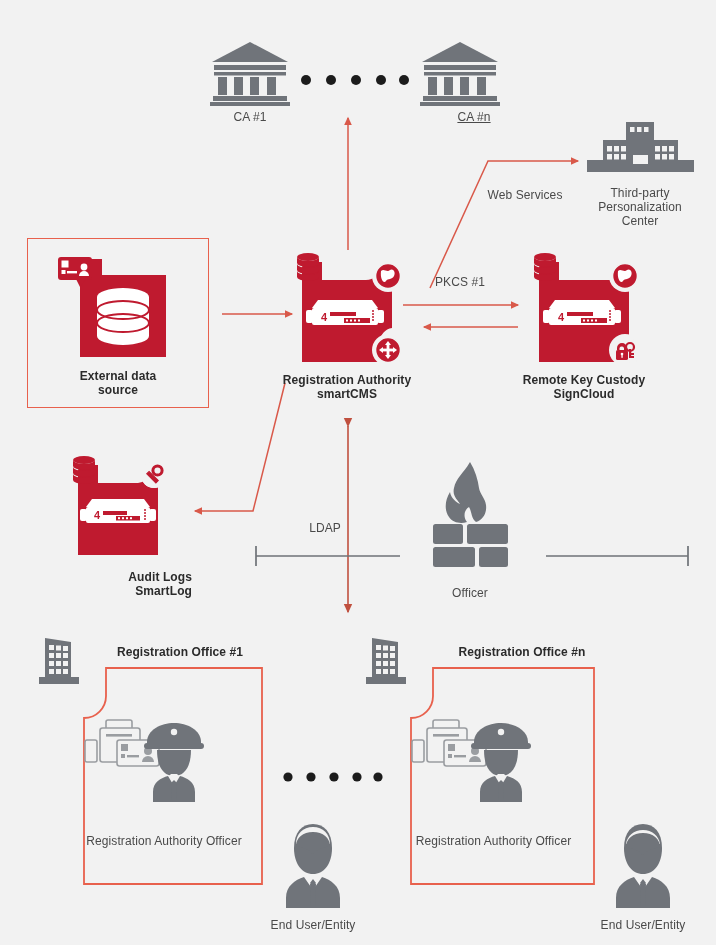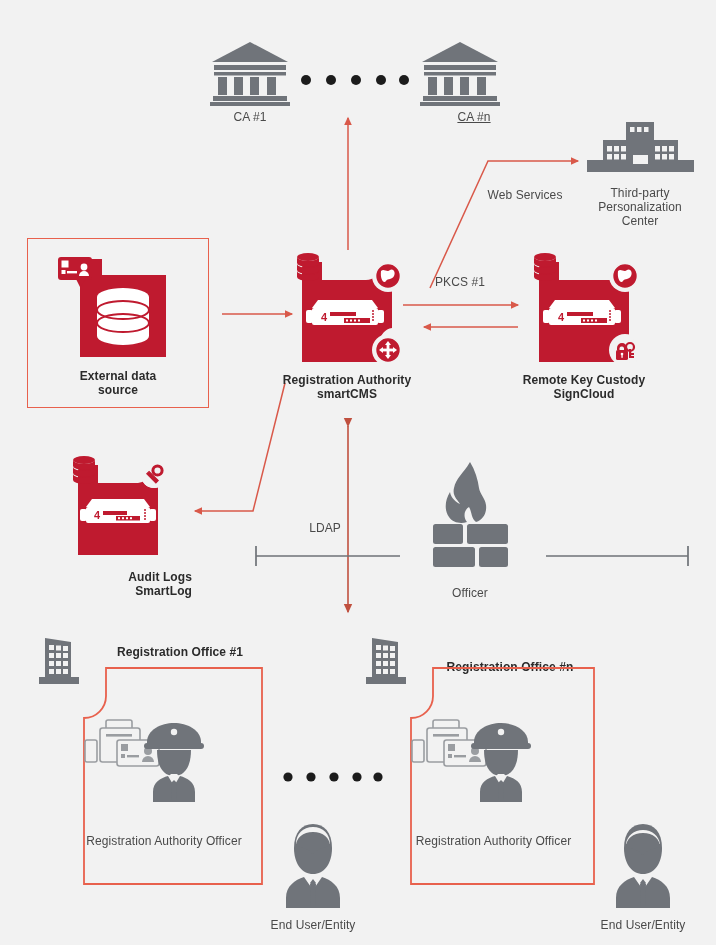--- a/index.html
+++ b/index.html
@@ -441,21 +441,21 @@
       <path d="M14,22 C20,22 26,24 31,30 C36,24 42,22 48,22 C48,12 41,5 31,5 C21,5 14,12 14,22 Z" fill="#f2f2f2"></path>
       <path d="M14,24 C20,25 26,27 31,32 C36,27 42,25 48,24 C48,16 41,10 31,10 C21,10 14,16 14,24 Z" fill="#70747a"></path>
       <path d="M4,86 L4,76 C4,64 13,58 22,55 L31,68 L40,55 C49,58 58,64 58,76 L58,86 Z" fill="#70747a"></path>
       <path d="M23,55 L31,64 L39,55 L36,52 L26,52 Z" fill="#f2f2f2"></path>
       <path d="M28,62 L34,62 L33,84 L29,84 Z" fill="#70747a"></path>
       <path d="M28,61 L31,57 L34,61 L31,65 Z" fill="#70747a"></path>
     </svg>
   </div>
   <div class="lbl" style="left:253px;top:918px;width:120px;">End User/Entity</div>
 
-  <div class="lbl lbl-bold" style="left:420px;top:645px;width:180px;margin-top:15px;">Registration Office #n</div>
+  <div class="lbl lbl-bold" style="left:432px;top:645px;width:180px;">Registration Office #n</div>
 
   <div class="abs" style="left:358px;top:633px;">
     <svg width="52" height="55" viewBox="0 0 52 55">
       <polygon points="14,5 40,9 40,46 14,46" fill="#70747a"></polygon>
       <rect x="8" y="44" width="40" height="7" fill="#70747a"></rect>
       <g fill="#f2f2f2">
         <rect x="18" y="12" width="5" height="5"></rect>
           <rect x="25" y="12.5" width="5" height="5"></rect>
           <rect x="32" y="13" width="5" height="5"></rect>
         <rect x="18" y="20" width="5" height="5"></rect>

